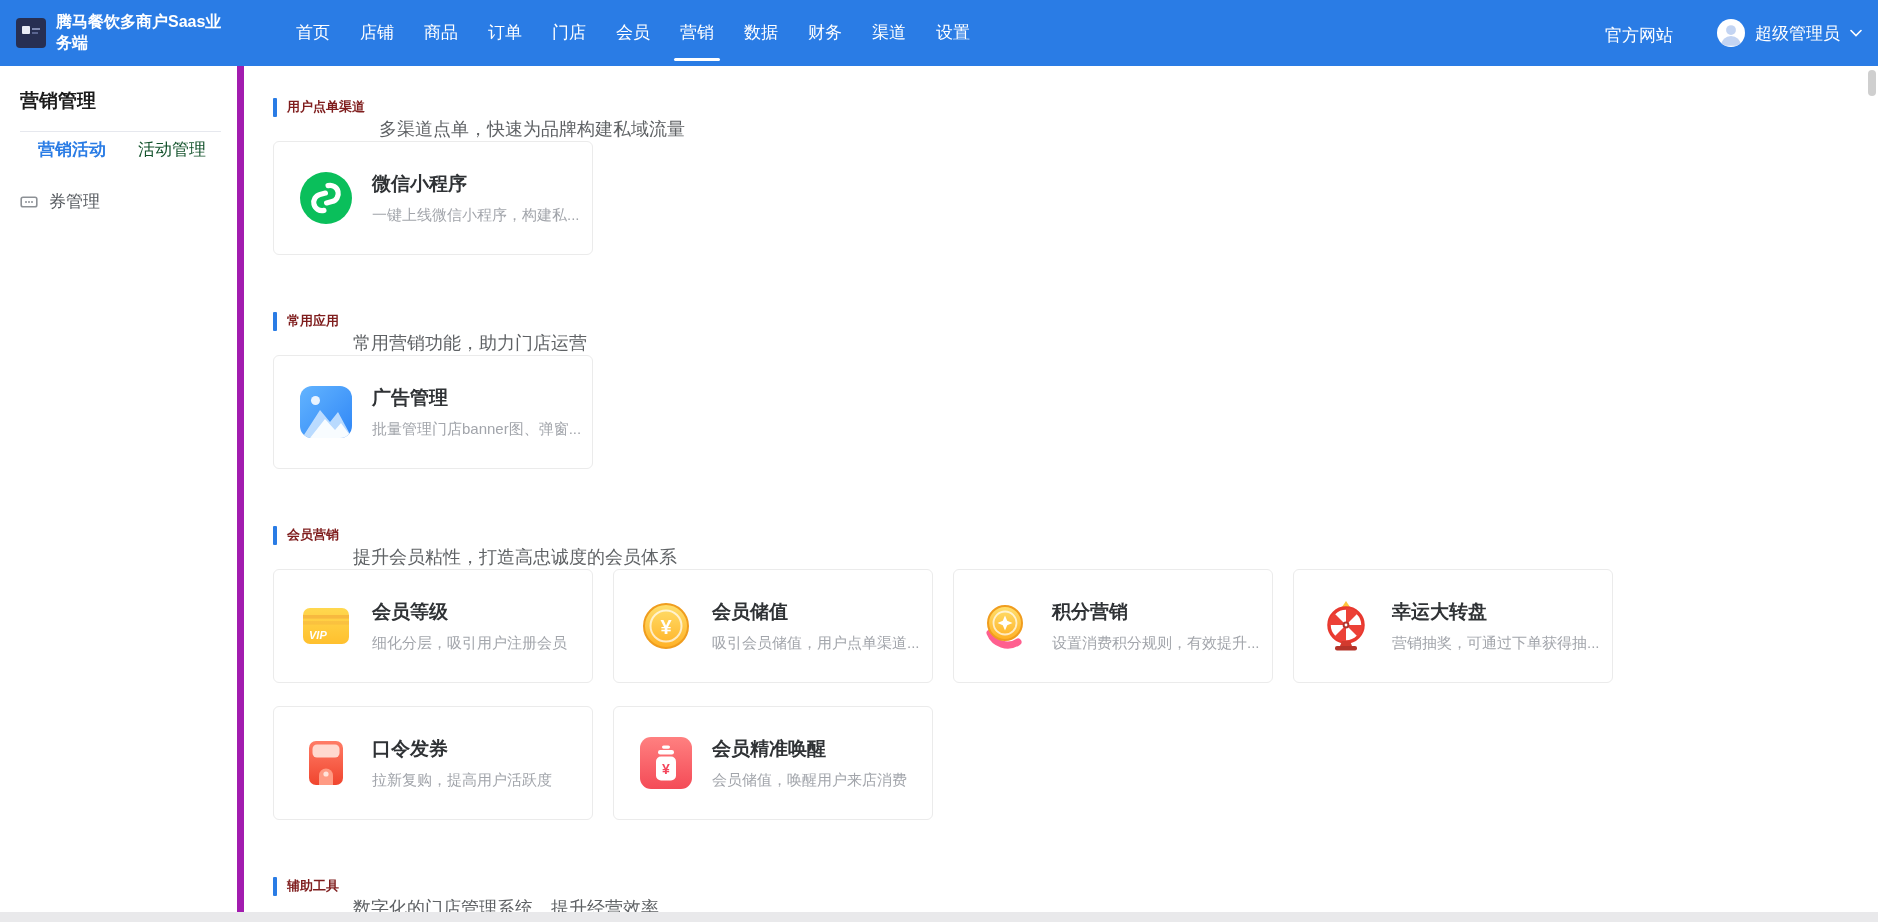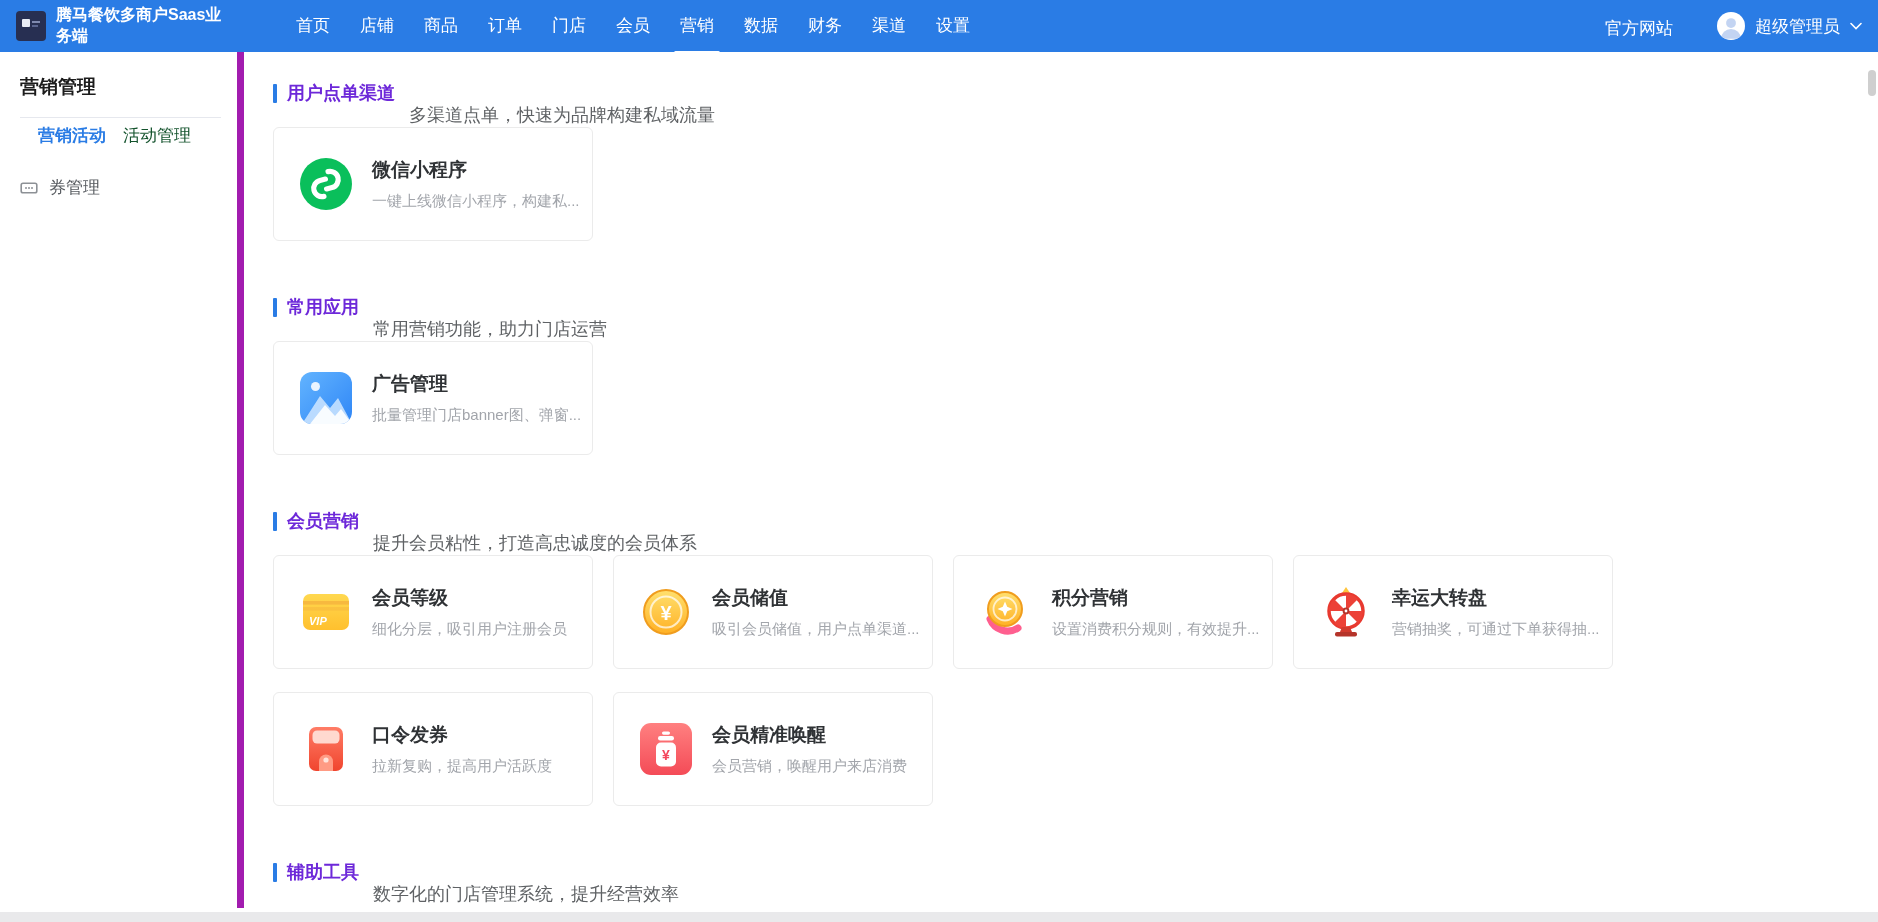--- a/index.html
+++ b/index.html
@@ -1,21 +1,21 @@
 <!DOCTYPE html>
 <html><head>
 <meta charset="utf-8">
 <style>
   * { margin:0; padding:0; box-sizing:border-box; }
   html,body { width:1878px; height:922px; overflow:hidden; background:#fff;
     font-family:"Liberation Sans","DejaVu Sans",sans-serif; }
   .stage { position:relative; width:1878px; height:922px; }
 
   
-  .navbar { height:52px; background:#2a7ce5; display:flex; align-items:center;
+  .navbar { height:66px; background:#2a7ce5; display:flex; align-items:center;
     padding:0 16px; color:#fff; position:relative; z-index:10; }
   .logo { display:flex; align-items:center; gap:10px; cursor:pointer; }
   .logo-mark { width:30px; height:30px; border-radius:4px; background:#272f52;
     display:flex; align-items:center; justify-content:center; flex:0 0 auto; }
   .logo-text { font-size:16px; font-weight:700; line-height:1.3; width:178px; }
   .nav-items { display:flex; gap:30px; margin-left:62px; font-size:17px; }
   .nav-item { position:relative; line-height:24px; cursor:pointer; white-space:nowrap; color:#fff; text-decoration:none; }
   .nav-item.active::after { content:""; position:absolute; left:50%; transform:translateX(-50%);
     bottom:-16px; width:46px; height:3px; background:#fff; border-radius:2px; }
   .nav-right { margin-left:auto; display:flex; align-items:flex-end; gap:44px; font-size:17px; }
@@ -28,30 +28,30 @@
   .layout { display:flex; height:856px; }
 
   
   .sidebar { width:244px; flex:0 0 244px; background:#fff; border-right:7px solid #a21caf;
     padding:22px 0 0 20px; }
   .sb-title { font-size:19px; font-weight:700; color:#1c1c1c; margin-bottom:17px; }
   .sb-divider { height:1px; background:#e6e8ee; margin-right:16px; }
   .sb-group-header { display:flex; align-items:center; gap:11px; padding:15px 16px 12px 0;
     font-size:17px; color:#565a5f; cursor:pointer; }
   .sb-group-header .chev { margin-left:auto; display:flex; }
-  .sb-subitems { display:flex; gap:17px; padding:6px 0 14px 18px; font-size:17px; }
+  .sb-subitems { display:flex; gap:32px; padding:6px 0 14px 18px; font-size:17px; }
   .sb-subitem { color:#14532d; cursor:pointer; text-decoration:none; }
   .sb-subitem.active { color:#2a7ce5; font-weight:700; }
 
   
   .main { flex:1 1 auto; background:#fff; padding:29px 0 0 29px; overflow:hidden; }
   .section { margin-bottom:54px; }
   .section-header { display:flex; align-items:center; height:24px; margin-bottom:22px; }
   .section-bar { width:4px; height:19px; border-radius:1px; background:#2a7ce5; margin-right:10px; }
-  .section-title { font-size:18px; font-weight:700; color:#6d28d9;font-family:Liberation Serif, serif; }
+  .section-title { font-size:13px; font-weight:700; color:#7f1d1d;font-family:Liberation Serif, serif; }
   .section-subtitle { font-size:18px; color:#5f6265; margin-left:14px;margin-top:44px; }
   .card-grid { display:grid; grid-template-columns:repeat(4,320px); column-gap:20px; row-gap:23px; }
   .card { width:320px; height:114px; border:1px solid #ebebeb; border-radius:6px; background:#fff;
     display:flex; align-items:center; padding-left:26px; gap:20px; cursor:pointer; }
   .card-icon { width:52px; height:52px; flex:0 0 auto; display:flex; }
   .card-title { font-size:19px; font-weight:700; color:#2f3235; margin-bottom:9px; }
   .card-desc { font-size:15px; color:#a2a5ab; }
 
   
   .bottom-bar { position:absolute; left:0; bottom:0; width:1878px; height:10px; background:#e9e9eb; z-index:20; }
@@ -320,21 +320,21 @@
                   </defs>
                 <rect width="52" height="52" rx="11" fill="url(#gPink)"></rect>
                 <rect x="22" y="8.5" width="8" height="3.2" rx="1.6" fill="#fff"></rect>
                 <rect x="18" y="13" width="16" height="4.5" rx="2.2" fill="#fff"></rect>
                 <rect x="16" y="19.5" width="20" height="24" rx="5" fill="#fff"></rect>
                 <text x="26" y="36.5" text-anchor="middle" font-size="14" font-weight="bold" fill="#f4475c" font-family="Liberation Sans, sans-serif">¥</text>
               </svg>
             </span>
             <div class="card-info">
               <div class="card-title">会员精准唤醒</div>
-              <div class="card-desc">会员营销，唤醒用户来店消费</div>
+              <div class="card-desc">会员储值，唤醒用户来店消费</div>
             </div>
           </div>
 
 
         </div>
       </section>
 
       <section class="section">
         <div class="section-header">
           <span class="section-bar"></span>

